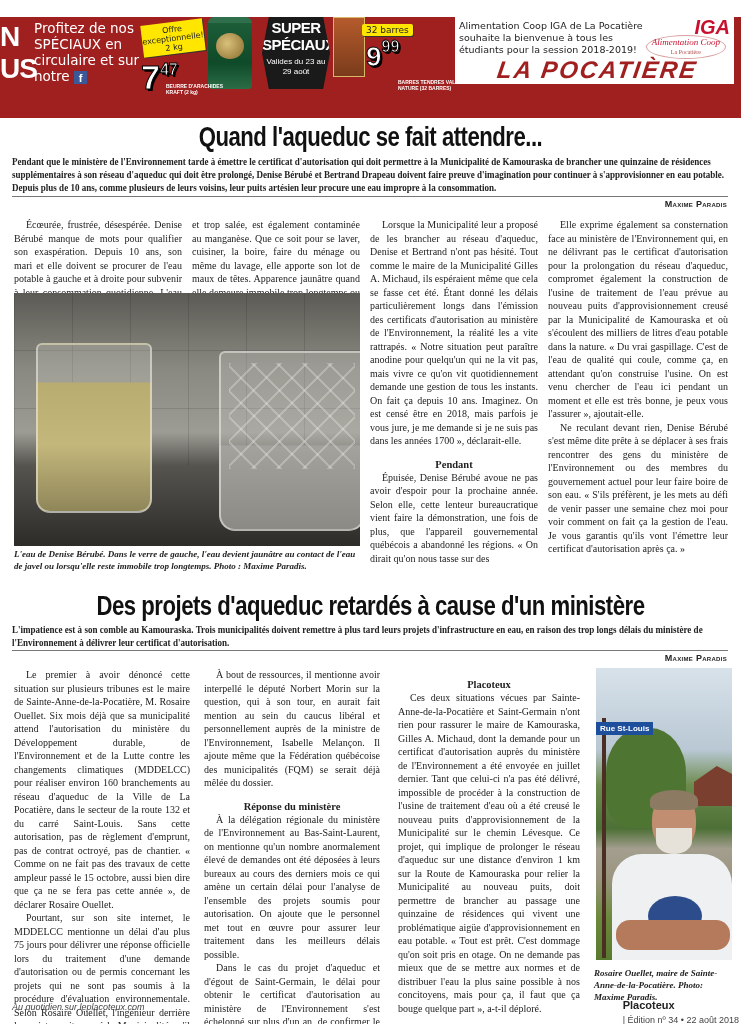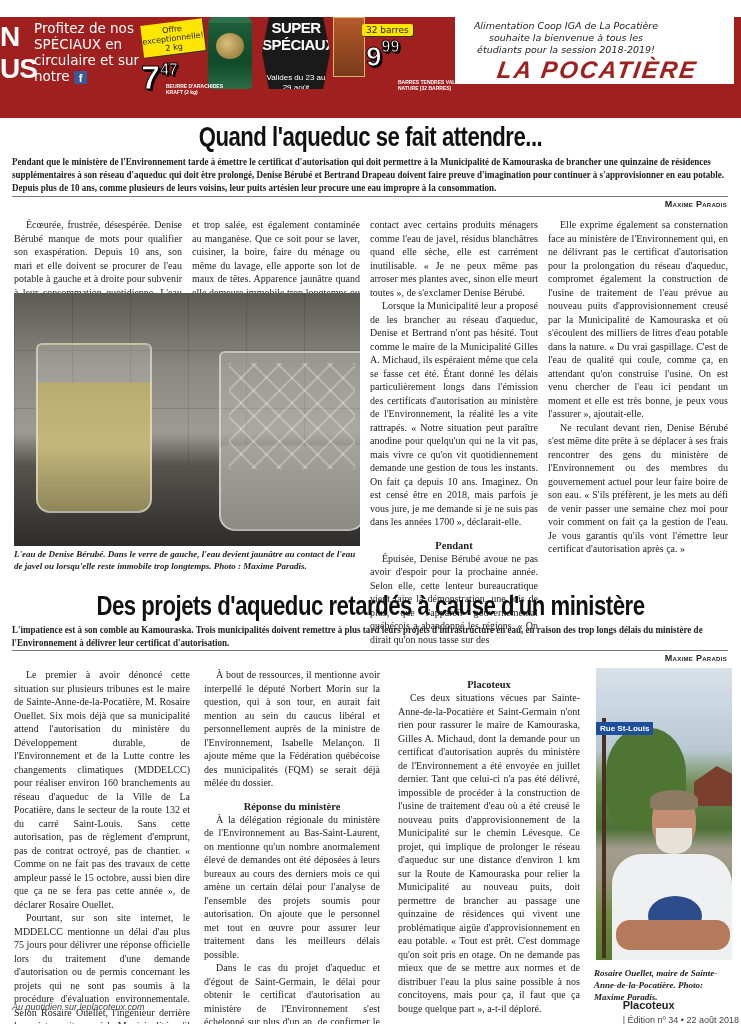--- a/index.html
+++ b/index.html
@@ -22,32 +22,32 @@
   .price1 sup, .price2 sup { font-size: 16px; vertical-align: 14px; }
   .prod1-desc { position: absolute; left: 166px; top: 66px; width: 60px; color: #fff; font-family: "Liberation Sans", sans-serif;
     font-size: 5px; font-weight: bold; line-height: 6px; }
   .jar { position: absolute; left: 208px; top: 0; width: 44px; height: 72px; background: linear-gradient(#1d5d38, #0f4a29 60%, #2b6d46);
     border-radius: 6px 6px 4px 4px; border-top: 6px solid #2f6f4b; }
   .jar::after { content: ""; position: absolute; left: 8px; top: 10px; width: 28px; height: 26px; border-radius: 50%;
     background: radial-gradient(circle at 40% 40%, #d8c07a, #8a6c2c); }
   .super { position: absolute; left: 262px; top: 0; width: 68px; height: 72px; background: #1a1a1a; color: #fff; text-align: center;
     clip-path: polygon(10% 0, 90% 0, 100% 50%, 90% 100%, 10% 100%, 0 50%); font-family: "Liberation Sans", sans-serif; }
   .super-title { font-weight: bold; font-size: 15px; line-height: 17px; padding-top: 2px; letter-spacing: -0.5px; }
-  .super-sub { font-size: 8px; line-height: 10px; margin-top: 20px; }
+  .super-sub { font-size: 8px; line-height: 10px; margin-top: 4px; }
   .box2 { position: absolute; left: 333px; top: 0; width: 32px; height: 60px; background: linear-gradient(#b55b2c, #7a3b1b);
     border: 1px solid #d9b76a; }
   .count-tag { position: absolute; left: 362px; top: 7px; background: #ffe600; color: #222; font-family: "DejaVu Sans", sans-serif;
     font-size: 9px; padding: 1px 4px; border-radius: 2px; box-shadow: 1px 1px 0 #333; }
   .price2 { position: absolute; left: 366px; top: 16px; color: #fff; font-family: "Liberation Sans", sans-serif; font-weight: bold;
     font-size: 28px; line-height: 28px; -webkit-text-stroke: 1px #000; text-shadow: 2px 2px 0 #000; }
   .prod2-desc { position: absolute; left: 398px; top: 62px; width: 60px; color: #fff; font-family: "Liberation Sans", sans-serif;
     font-size: 5px; font-weight: bold; line-height: 6px; }
   .iga-box { position: absolute; left: 455px; top: 0; width: 279px; height: 67px; background: #fff; }
-  .iga-welcome { position: absolute; left: 16px; top: 3px; width: 190px; text-align: center; font-family: "DejaVu Sans", sans-serif;
-    font-size: 9.5px; line-height: 12px; color: #222; font-style: italic; }
+  .iga-welcome { position: absolute; left: 4px; top: 3px; width: 190px; font-family: "DejaVu Sans", sans-serif;
+    font-size: 9.5px; line-height: 12px; color: #222; }
   .iga-logo { position: absolute; right: 4px; top: 0; width: 86px; height: 40px; }
   .iga-logo-mark { position: absolute; right: 0; top: 0; color: #c8102e; font-family: "Liberation Sans", sans-serif; font-weight: bold;
     font-style: italic; font-size: 20px; line-height: 20px; }
   .iga-coop { position: absolute; right: 4px; top: 18px; color: #c8102e; font-family: "Liberation Serif", serif; font-style: italic; font-size: 9px;
     border: 1px solid #d9a0a0; border-radius: 50%; padding: 1px 5px; text-align: center; line-height: 10px; }
   .iga-coop small { display: block; font-size: 6px; font-style: normal; color: #b04a4a; }
   .iga-town { position: absolute; left: 10px; top: 41px; width: 265px; text-align: center; color: #a01f1f; font-family: "Liberation Sans", sans-serif;
     font-weight: bold; font-style: italic; font-size: 24px; line-height: 24px; letter-spacing: 2px; transform: skewX(-8deg); }
 
   
@@ -121,20 +121,24 @@
     <div class="super-title">SUPER SPÉCIAUX</div>
     <div class="super-sub">Valides du 23 au 29 août</div>
   </div>
   <div class="box2"></div>
   <div class="count-tag">32 barres</div>
   <div class="price2"><span>9</span><sup>99</sup></div>
   <div class="prod2-desc">BARRES TENDRES VAL NATURE (32 BARRES)</div>
 
   <div class="iga-box">
     <div class="iga-welcome">Alimentation Coop IGA de La Pocatière souhaite la bienvenue à tous les étudiants pour la session 2018-2019!</div>
+    <div class="iga-logo">
+      <div class="iga-logo-mark">IGA</div>
+      <div class="iga-coop"><span>Alimentation Coop</span><small>La Pocatière</small></div>
+    </div>
     <div class="iga-town">LA POCATIÈRE</div>
   </div>
 </div>
 
 <h1 class="headline" style="top:122px; font-size:27px;">Quand l'aqueduc se fait attendre...</h1>
 <p class="lede" style="top:155px;">Pendant que le ministère de l'Environnement tarde à émettre le certificat d'autorisation qui doit permettre à la Municipalité de Kamouraska de brancher une quinzaine de résidences supplémentaires à son réseau d'aqueduc qui doit être prolongé, Denise Bérubé et Bertrand Drapeau doivent faire preuve d'imagination pour continuer à s'approvisionner en eau potable. Depuis plus de 10 ans, comme plusieurs de leurs voisins, leur puits artésien leur procure une eau impropre à la consommation.</p>
 <div class="rule" style="top:196px;"></div>
 <div class="byline" style="top:199px;">Maxime Paradis</div>
 
 <div class="col" style="left:14px; top:218px; width:168px;">
@@ -146,21 +150,20 @@
 
 <div class="photo1">
   <div class="tile-lines"></div>
   <div class="counter"></div>
   <div class="glass-yellow"></div>
   <div class="glass-clear"></div>
 </div>
 <div class="caption" style="left:14px; top:548px; width:350px;">L'eau de Denise Bérubé. Dans le verre de gauche, l'eau devient jaunâtre au contact de l'eau de javel ou lorsqu'elle reste immobile trop longtemps. Photo : Maxime Paradis.</div>
 
 <div class="col" style="left:370px; top:218px; width:168px;">
-  <p style="text-indent:0">contact avec certains produits ménagers comme l'eau de javel, résidus blanchâtres quand elle sèche, elle est carrément inutilisable. « Je ne peux même pas arroser mes plantes avec, sinon elle meurt toutes », de s'exclamer Denise Bérubé.</p>
   <p>Lorsque la Municipalité leur a proposé de les brancher au réseau d'aqueduc, Denise et Bertrand n'ont pas hésité. Tout comme le maire de la Municipalité Gilles A. Michaud, ils espéraient même que cela se fasse cet été. Étant donné les délais particulièrement longs dans l'émission des certificats d'autorisation au ministère de l'Environnement, la réalité les a vite rattrapés. « Notre situation peut paraître anodine pour quelqu'un qui ne la vit pas, mais vivre ce qu'on vit quotidiennement demande une gestion de tous les instants. On fait ça depuis 10 ans. Imaginez. On est censé être en 2018, mais parfois je vous jure, je me demande si je ne suis pas dans les années 1700 », déclarait-elle.</p>
   <h4>Pendant</h4>
   <p>Épuisée, Denise Bérubé avoue ne pas avoir d'espoir pour la prochaine année. Selon elle, cette lenteur bureaucratique vient faire la démonstration, une fois de plus, que l'appareil gouvernemental québécois a abandonné les régions. « On dirait qu'on nous tasse sur des</p>
 </div>
 <div class="col" style="left:548px; top:218px; width:180px;">
   <p>Elle exprime également sa consternation face au ministère de l'Environnement qui, en ne délivrant pas le certificat d'autorisation pour la prolongation du réseau d'aqueduc, compromet également la construction de l'usine de traitement de l'eau prévue au nouveau puits d'approvisionnement creusé par la Municipalité de Kamouraska et où s'écoulent des milliers de litres d'eau potable dans la nature. « Du vrai gaspillage. C'est de l'eau de qualité qui coule, comme ça, en attendant qu'on construise l'usine. On est venu chercher de l'eau ici pendant un moment et elle est très bonne, je peux vous l'assurer », ajoutait-elle.</p>
   <p>Ne reculant devant rien, Denise Bérubé s'est même dite prête à se déplacer à ses frais rencontrer des gens du ministère de l'Environnement ou des membres du gouvernement actuel pour leur faire boire de son eau. « S'ils préfèrent, je les mets au défi de venir passer une semaine chez moi pour voir comment on fait ça la gestion de l'eau. Je vous garantis qu'ils vont l'émettre leur certificat d'autorisation après ça. »</p>
 </div>
 
 <h1 class="headline" style="top:591px; font-size:27px;">Des projets d'aqueduc retardés à cause d'un ministère</h1>

